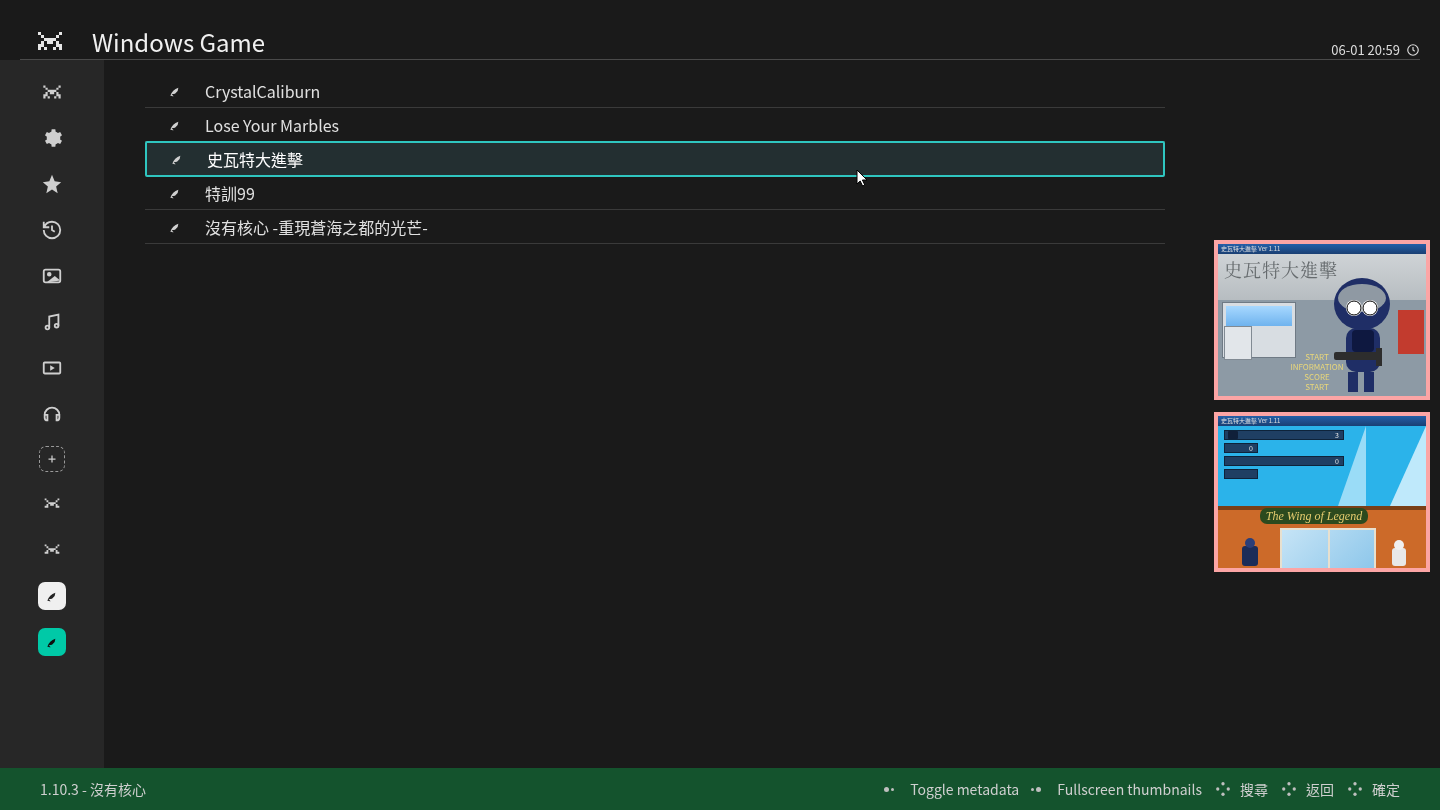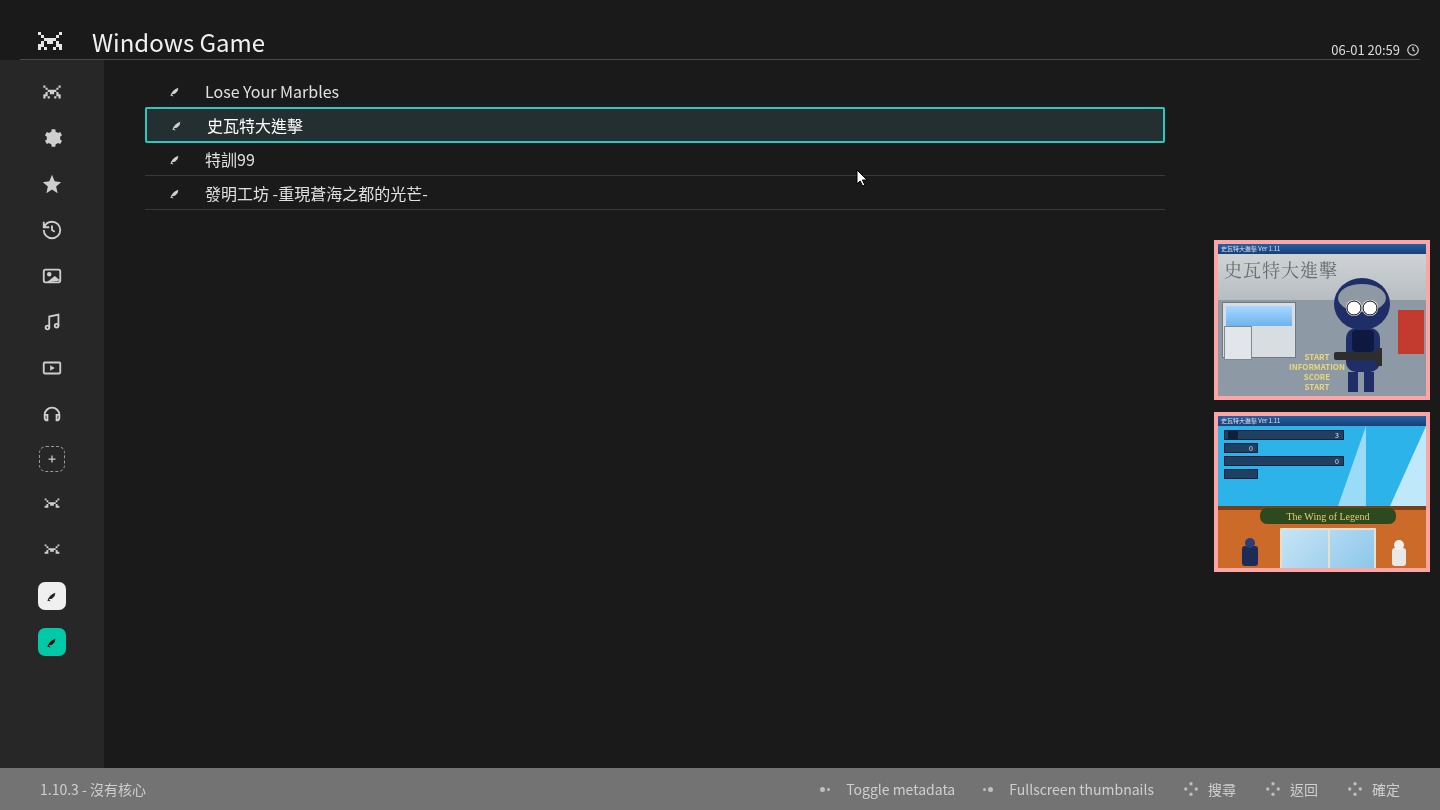--- a/index.html
+++ b/index.html
@@ -39,44 +39,44 @@
   .thumb{width:216px;height:160px;border:4px solid #fca5a5;background:#34384a;position:relative;overflow:hidden}
   .thumb .tbar{position:absolute;left:0;top:0;right:0;height:10px;background:linear-gradient(#245fa8,#1a3f73);font-size:6px;color:#e0e0e0;padding-left:3px;line-height:10px}
   
   .t1-sky{position:absolute;left:0;right:0;top:10px;height:46px;background:linear-gradient(#cfd3d6,#b7bdc1)}
   .t1-title{position:absolute;left:6px;top:12px;font-size:18px;color:#666b6e;font-family:"KaiTi","Noto Serif CJK TC",serif;letter-spacing:1px}
   .t1-ground{position:absolute;left:0;right:0;top:56px;bottom:0;background:#8d9aa5}
   .t1-panel{position:absolute;left:4px;top:58px;width:74px;height:56px;background:#d8dde2;border:1px solid #6f7a85}
   .t1-panel-inner{position:absolute;left:3px;top:3px;right:3px;height:20px;background:linear-gradient(#a7d8ff,#6fb3ee)}
   .t1-build{position:absolute;left:6px;top:82px;width:28px;height:34px;background:#e2e6ea;border:1px solid #818a93}
   .t1-red{position:absolute;right:2px;top:66px;width:26px;height:44px;background:#c23b2e}
-  .t1-menu{position:absolute;left:68px;top:108px;font-size:8px;color:#e9d77a;line-height:10px;font-weight:bold;text-align:center;width:62px}
+  .t1-menu{position:absolute;left:68px;top:108px;font-size:8px;color:#e9d77a;line-height:10px;font-weight:normal;text-align:center;width:62px}
   .t1-char{position:absolute;right:24px;top:30px;width:84px;height:120px}
   
   .t2-sky{position:absolute;left:0;right:0;top:10px;height:80px;background:#2bb3ea}
   .t2-tri1{position:absolute;right:60px;top:10px;width:0;height:0;border-left:28px solid transparent;border-bottom:80px solid #9adcf7}
   .t2-tri2{position:absolute;right:0;top:10px;width:0;height:0;border-left:36px solid transparent;border-bottom:80px solid #bfe9fb}
   .t2-hud{position:absolute;left:6px;top:14px;width:120px}
   .t2-hud .bar{height:10px;background:#1f3f63;border:1px solid #0e233a;margin-bottom:3px;display:flex;align-items:center;font-size:7px;color:#e4e4e4;padding-left:3px;position:relative}
   .t2-hud .bar .val{position:absolute;right:4px}
   .t2-hud .bar.short{width:34px}
   .t2-hud .bar .spr{width:10px;height:8px;background:#10203a;border-radius:1px;margin-right:4px}
   .t2-band{position:absolute;left:0;right:0;top:90px;height:70px;background:#cc6a29;border-top:4px solid #7a3f17;border-bottom:2px solid #7a3f17}
-  .t2-sign{position:absolute;left:42px;top:92px;width:136px;height:16px;background:#2c4a1e;border-radius:7px;display:flex;align-items:center;justify-content:center;font-size:10px;color:#e5cc6f;font-family:Georgia,serif}
+  .t2-sign{position:absolute;left:42px;top:92px;width:108px;height:16px;background:#2c4a1e;border-radius:7px;display:flex;align-items:center;justify-content:center;font-size:12px;font-style:italic;color:#e5cc6f;font-family:Georgia,serif}
   .t2-door{position:absolute;left:62px;top:112px;width:96px;height:46px;background:linear-gradient(135deg,#c6e4f6,#8cc6ea);border:2px solid #e7e0cf}
   .t2-door:before{content:"";position:absolute;left:50%;top:0;bottom:0;width:2px;background:#e7e0cf}
   .t2-guyL{position:absolute;left:24px;bottom:2px;width:16px;height:20px;background:#1c2c58;border-radius:3px}
   .t2-guyL:before{content:"";position:absolute;left:3px;top:-8px;width:10px;height:10px;border-radius:50%;background:#2b3e78}
   .t2-guyR{position:absolute;right:20px;bottom:2px;width:14px;height:18px;background:#e8e8e8;border-radius:3px}
   .t2-guyR:before{content:"";position:absolute;left:2px;top:-8px;width:10px;height:10px;border-radius:50%;background:#f0f0f0}
 
   
-  .footer{position:absolute;left:0;right:0;bottom:0;height:42px;background:#737373;display:flex;align-items:center;padding:0 40px;font-size:14px;color:#cfcfcf}
+  .footer{position:absolute;left:0;right:0;bottom:0;height:42px;background:#14532d;display:flex;align-items:center;padding:0 40px;font-size:14px;color:#cfcfcf}
   .footer-left{}
-  .footer-right{margin-left:auto;display:flex;align-items:center;gap:28px}
+  .footer-right{margin-left:auto;display:flex;align-items:center;gap:12px}
   .hint{display:flex;align-items:center;gap:8px}
   .hint .hicon{display:inline-flex;align-items:center;justify-content:center;color:#bfbfbf}
   .hint .hicon svg{width:18px;height:18px}
   .mini-dots{width:18px;height:8px;display:flex;align-items:center;gap:2px}
   .mini-dots span{width:3px;height:3px;border-radius:50%;background:#bfbfbf}
   .mini-dots span.big{width:5px;height:5px}
 
 </style>
 </head>
 <body>
@@ -173,20 +173,28 @@
   </div>
 </div>
 
 <div class="main">
   <div class="row">
     <span class="row-icon">
         <svg viewBox="0 0 24 24" fill="currentColor">
           <path d="M5 19c2-6 6-10 12-12l-1 5-4 4-5 1 3 3c-2 0-4-1-5-1z"></path>
         </svg>
       </span>
+    <span class="row-label">CrystalCaliburn</span>
+  </div>
+  <div class="row">
+    <span class="row-icon">
+        <svg viewBox="0 0 24 24" fill="currentColor">
+          <path d="M5 19c2-6 6-10 12-12l-1 5-4 4-5 1 3 3c-2 0-4-1-5-1z"></path>
+        </svg>
+      </span>
     <span class="row-label">Lose Your Marbles</span>
   </div>
   <div class="row selected">
     <span class="row-icon">
         <svg viewBox="0 0 24 24" fill="currentColor">
           <path d="M5 19c2-6 6-10 12-12l-1 5-4 4-5 1 3 3c-2 0-4-1-5-1z"></path>
         </svg>
       </span>
     <span class="row-label">史瓦特大進擊</span>
   </div>
@@ -197,21 +205,21 @@
         </svg>
       </span>
     <span class="row-label">特訓99</span>
   </div>
   <div class="row">
     <span class="row-icon">
         <svg viewBox="0 0 24 24" fill="currentColor">
           <path d="M5 19c2-6 6-10 12-12l-1 5-4 4-5 1 3 3c-2 0-4-1-5-1z"></path>
         </svg>
       </span>
-    <span class="row-label">發明工坊 -重現蒼海之都的光芒-</span>
+    <span class="row-label">沒有核心 -重現蒼海之都的光芒-</span>
   </div>
 </div>
 
 <div class="cursor">
   <svg width="14" height="18" viewBox="0 0 14 18">
       <path d="M1 1l0 14 3.2-3 2.4 5 2.2-1-2.4-5 4.6 0z" fill="#ffffff" stroke="#000" stroke-width="1"></path>
     </svg>
 </div>
 
 <div class="previews">

